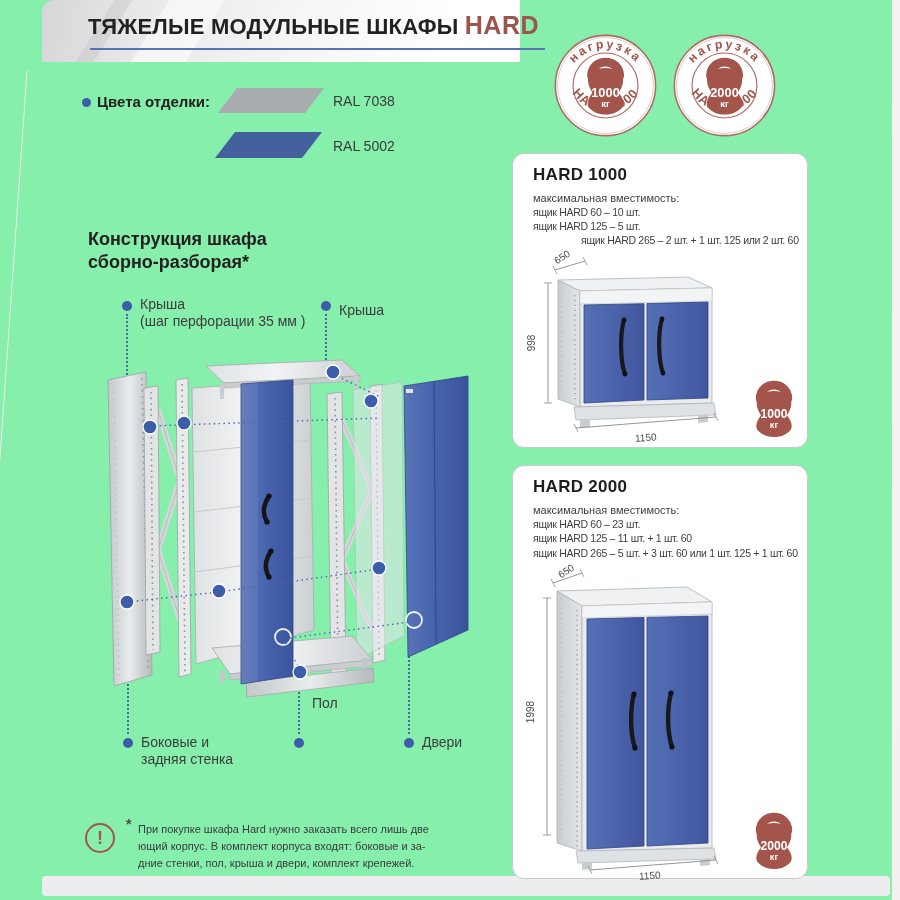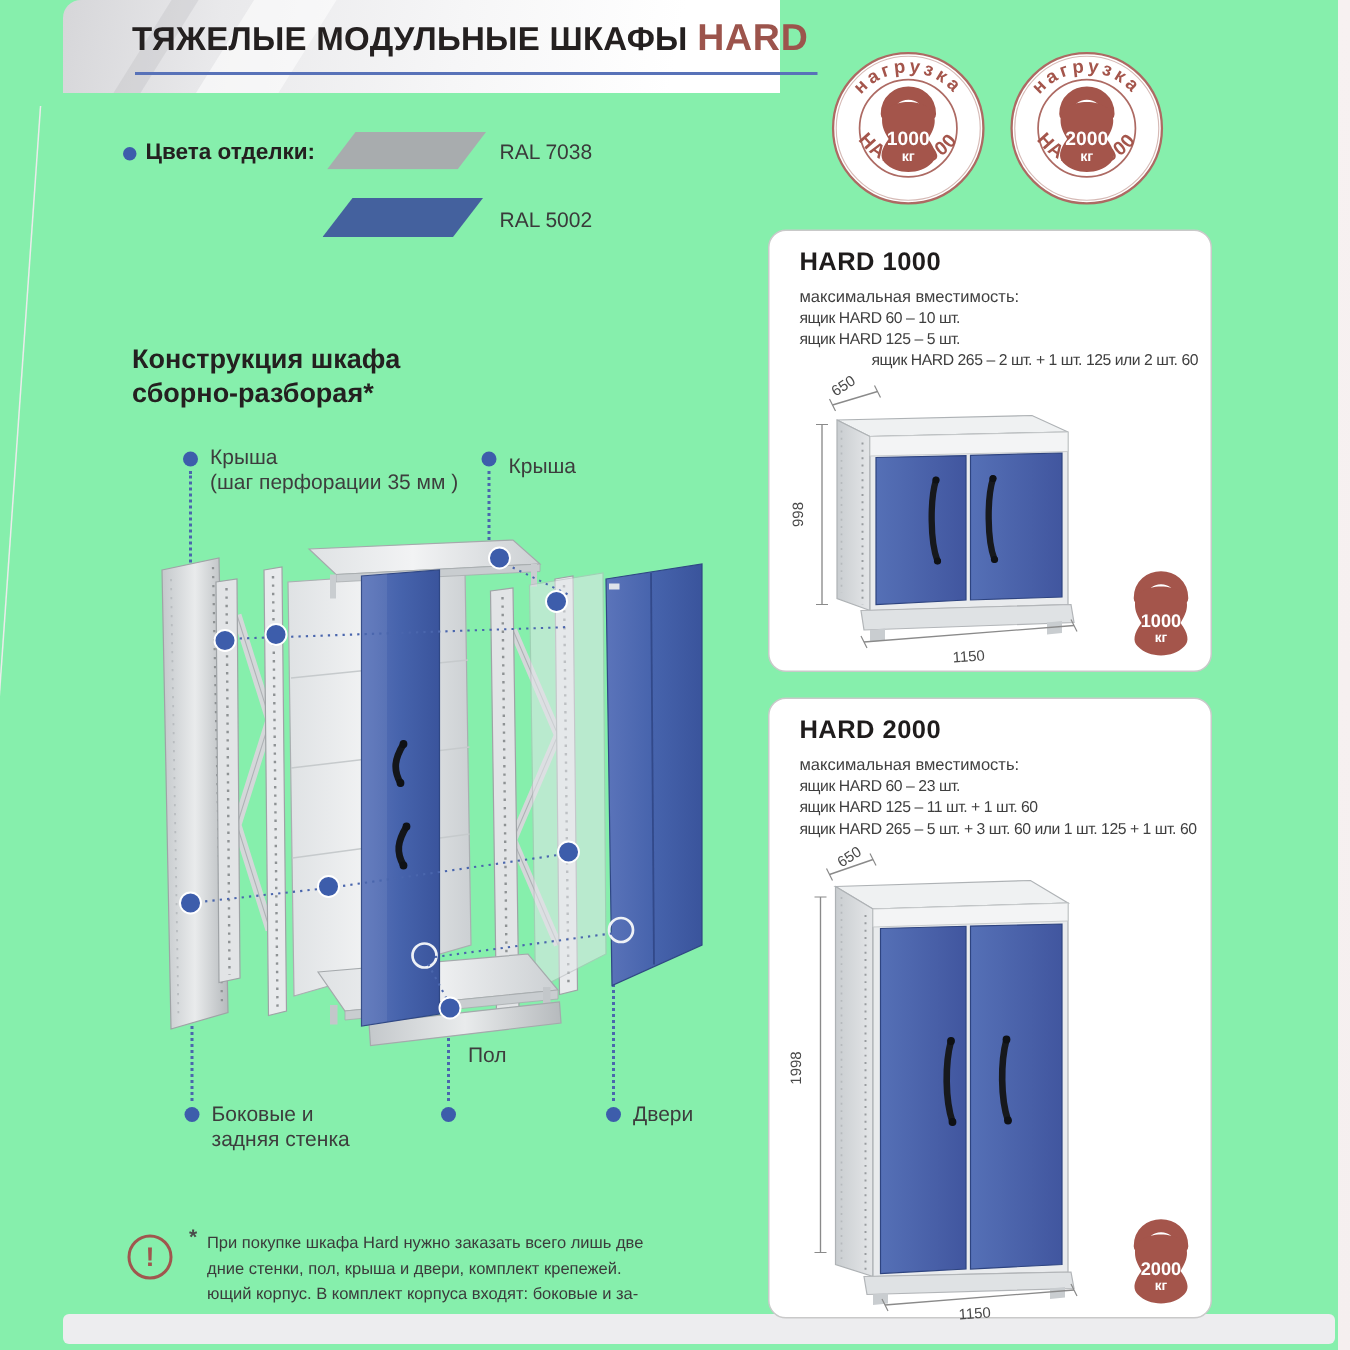--- a/index.html
+++ b/index.html
@@ -378,17 +378,17 @@
     <path d="M14,25 C14,4 46,4 46,25" fill="none" stroke="#a4554b" stroke-width="10" stroke-linecap="round"></path>
     <path d="M10,30 C10,21 19,16 30,16 C41,16 50,21 50,30 C50,35 48,39 45,44 C51,52 52,58 48,62 C43,67 37,69 30,69 C23,69 17,67 12,62 C8,58 9,52 15,44 C12,39 10,35 10,30 Z" fill="#a4554b"></path>
     <text x="30" y="47" text-anchor="middle" font-size="14" font-weight="bold" fill="#ffffff">2000</text>
     <text x="30" y="59" text-anchor="middle" font-size="10.5" font-weight="bold" fill="#ffffff">кг</text>
   </svg>
 
   <div class="abs exc-circle">!</div>
   <div class="abs fn-marker">*</div>
   <div class="abs fn-text">
     <div>При покупке шкафа Hard нужно заказать всего лишь две</div>
+    <div>ющий корпус. В комплект корпуса входят: боковые и за-</div>
     <div>дние стенки, пол, крыша и двери, комплект крепежей.</div>
-    <div>ющий корпус. В комплект корпуса входят: боковые и за-</div>
   </div>
 
 </div>
 
 </body></html>

